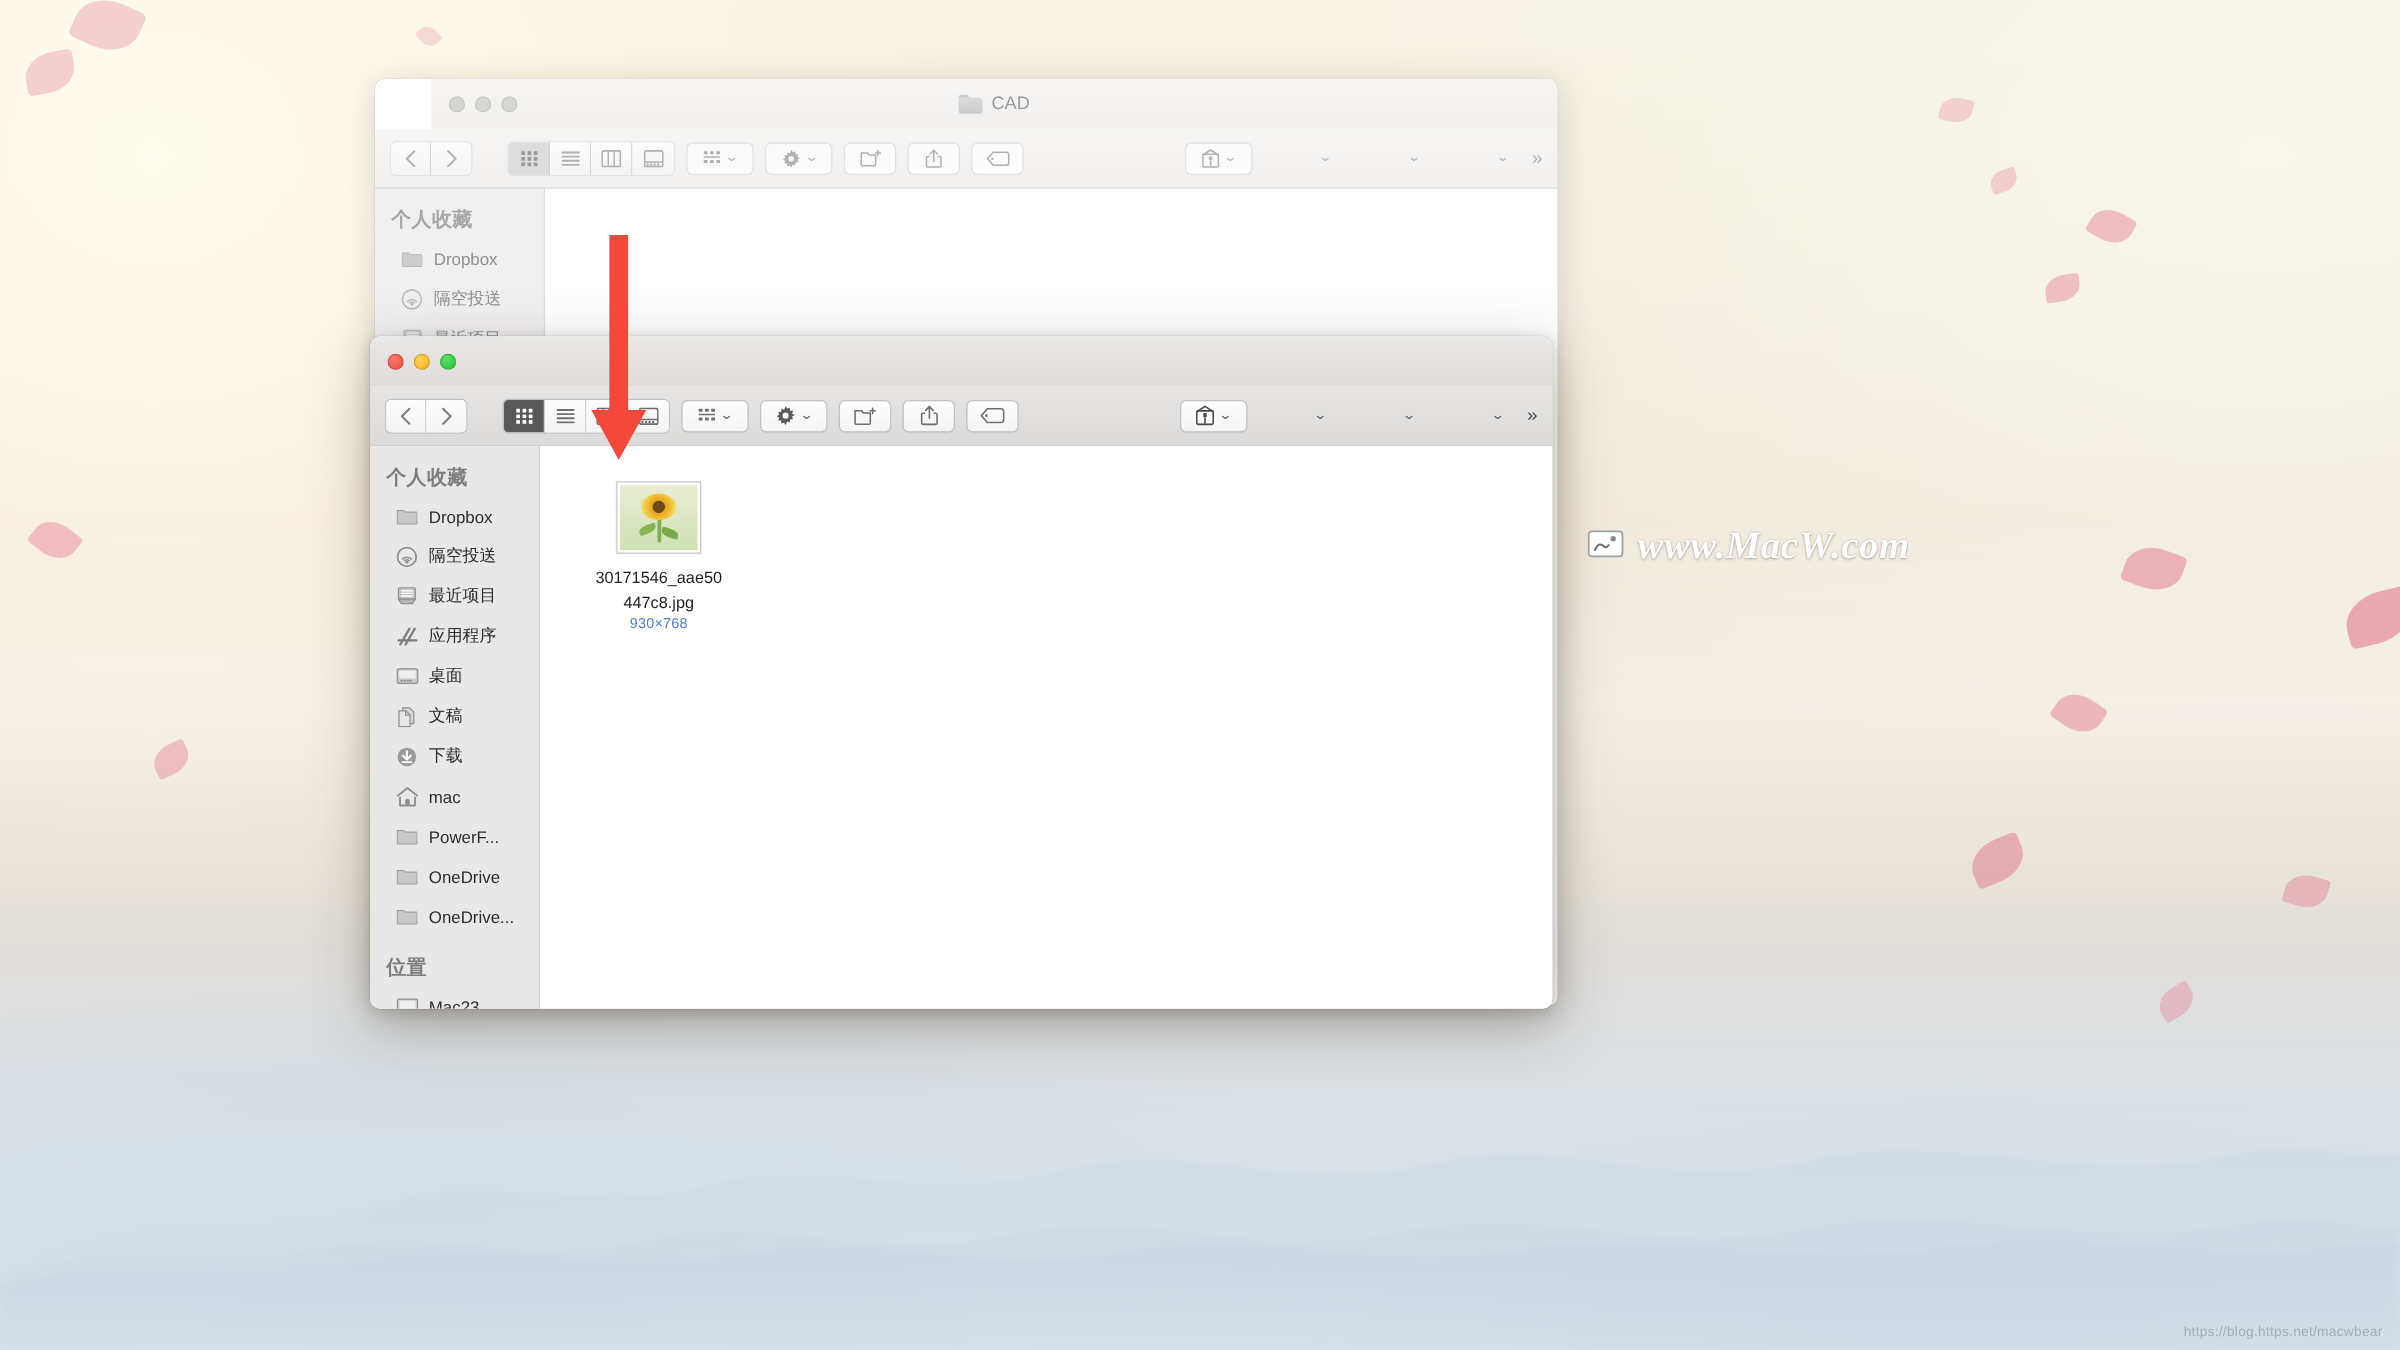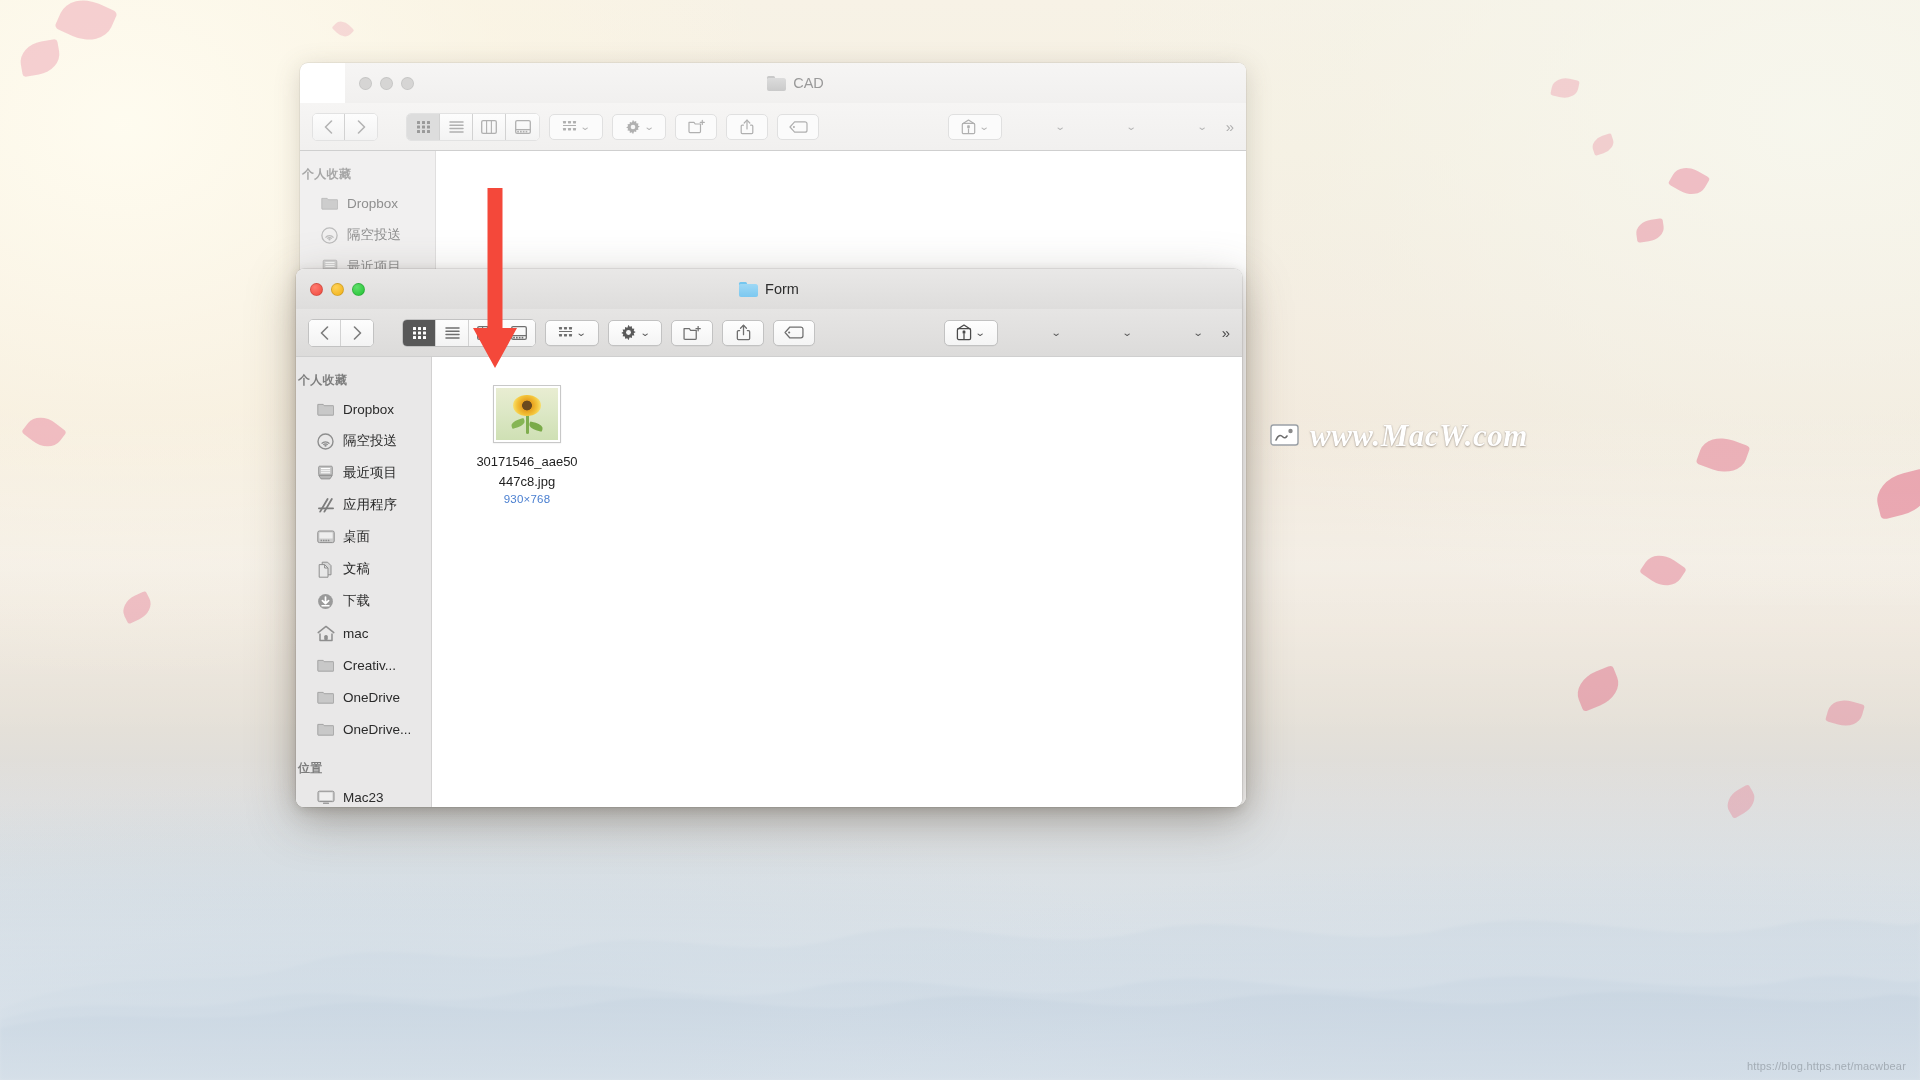--- a/index.html
+++ b/index.html
@@ -176,22 +176,22 @@
   .fw-body { flex: 1 1 auto; display: flex; min-height: 0; }
   .sidebar {
     width: 136px; flex: 0 0 auto;
     overflow: hidden;
     padding-top: 10px;
   }
   .sidebar.active   { background: #e9e8e8; border-right: 1px solid #d2d1d1; }
   .sidebar.inactive { background: #f1f0f0; border-right: 1px solid #e0dfdf; }
 
   .sb-header {
-    font-size: 12px; font-weight: bold;
-    padding: 5px 0 4px 2px;
+    font-size: 16px; font-weight: bold;
+    padding: 5px 0 4px 13px;
     letter-spacing: .3px;
   }
   .sb-header.active   { color: #7d7d7d; }
   .sb-header.inactive { color: #a6a6a6; }
 
   .sb-item {
     display: flex; align-items: center; gap: 8px;
     height: 32px;
     padding-left: 20px;
     font-size: 13.5px;
@@ -522,27 +522,20 @@
 </div>
 
 <div class="finder-window fw-front" style="left:296px; top:269px; width:946px; height:538px;">
 
   <div class="titlebar active">
     <div class="traffic">
       <div class="tl tl-red-a"></div>
       <div class="tl tl-yellow-a"></div>
       <div class="tl tl-green-a"></div>
     </div>
-    <div class="win-title active">
-      <span class="folder-glyph folder-blue">
-        <span class="tab"></span>
-          <span class="body"></span>
-      </span>
-      <span>Form</span>
-    </div>
   </div>
 
   <div class="toolbar active">
     <div class="seg-group active-chrome">
       <div class="seg nav-seg">
         <svg class="ico" width="9" height="14" viewBox="0 0 9 14">
             <path d="M7.5 1 L1.5 7 L7.5 13" stroke="#7c7c7c" stroke-width="1.6" fill="none" stroke-linecap="round" stroke-linejoin="round"></path>
           </svg>
       </div>
       <div class="seg nav-seg">
@@ -774,21 +767,21 @@
         </span>
         <span>mac</span>
       </div>
 
       <div class="sb-item active">
         <span class="sb-ico">
           <svg width="17" height="14" viewBox="0 0 17 14">
               <path d="M0.8 2.4 h5.4 l1 1.3 h8.9 a.6.6 0 0 1 .6 .6 v8.3 a.6 .6 0 0 1 -.6 .6 H1.4 a.6.6 0 0 1 -.6 -.6 z" fill="#c8c8c8" stroke="#9e9e9e" stroke-width=".9"></path>
             </svg>
         </span>
-        <span>Creativ...</span>
+        <span>PowerF...</span>
       </div>
 
       <div class="sb-item active">
         <span class="sb-ico">
           <svg width="17" height="14" viewBox="0 0 17 14">
               <path d="M0.8 2.4 h5.4 l1 1.3 h8.9 a.6.6 0 0 1 .6 .6 v8.3 a.6 .6 0 0 1 -.6 .6 H1.4 a.6.6 0 0 1 -.6 -.6 z" fill="#c8c8c8" stroke="#9e9e9e" stroke-width=".9"></path>
             </svg>
         </span>
         <span>OneDrive</span>
       </div>

